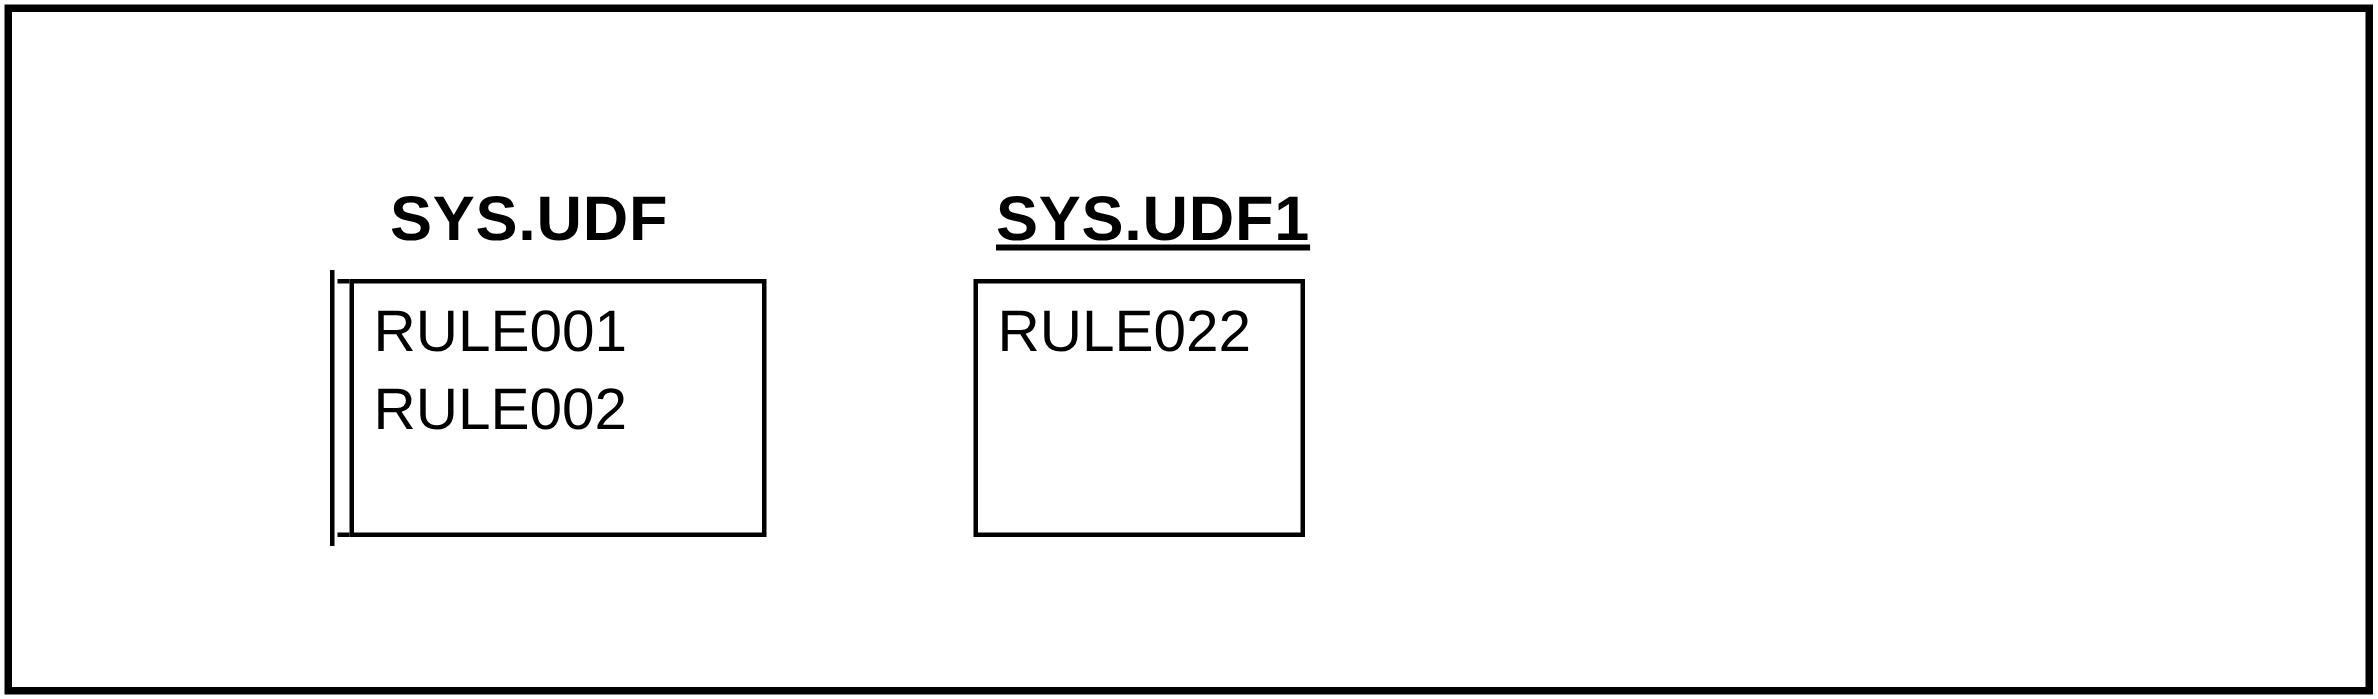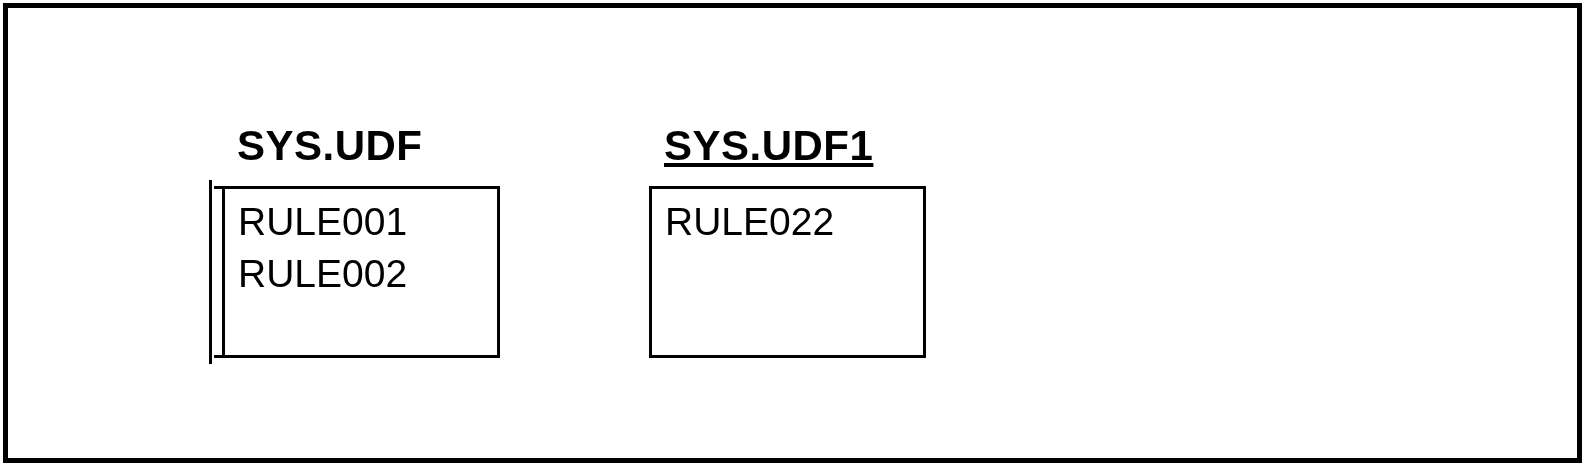--- a/index.html
+++ b/index.html
@@ -23,34 +23,34 @@
     background: #ffffff;
   }
   .table-title {
     position: absolute;
     top: 122px;
     font-size: 42px;
     font-weight: 700;
     letter-spacing: 0.5px;
     white-space: nowrap;
   }
-  .title-udf  { left: 237px; }
+  .title-udf  { left: 260px; }
   .title-udf1 { left: 664px; text-decoration: underline; }
   .rule-box {
     position: absolute;
     top: 186px;
     width: 278px;
     height: 172px;
     border: 3px solid #000000;
     box-sizing: border-box;
     padding: 7px 0 0 13px;
     background: #ffffff;
   }
-  .box-udf  { left: 222px; }
-  .box-udf1 { left: 649px; width: 277px; }
+  .box-udf  { left: 233px; }
+  .box-udf1 { left: 649px; width: 221px; }
   
   .box-udf::before {
     content: "";
     position: absolute;
     left: -11px;
     top: -3px;
     width: 8px;
     height: calc(100% + 6px);
     border-top: 3px solid #000000;
     border-bottom: 3px solid #000000;

